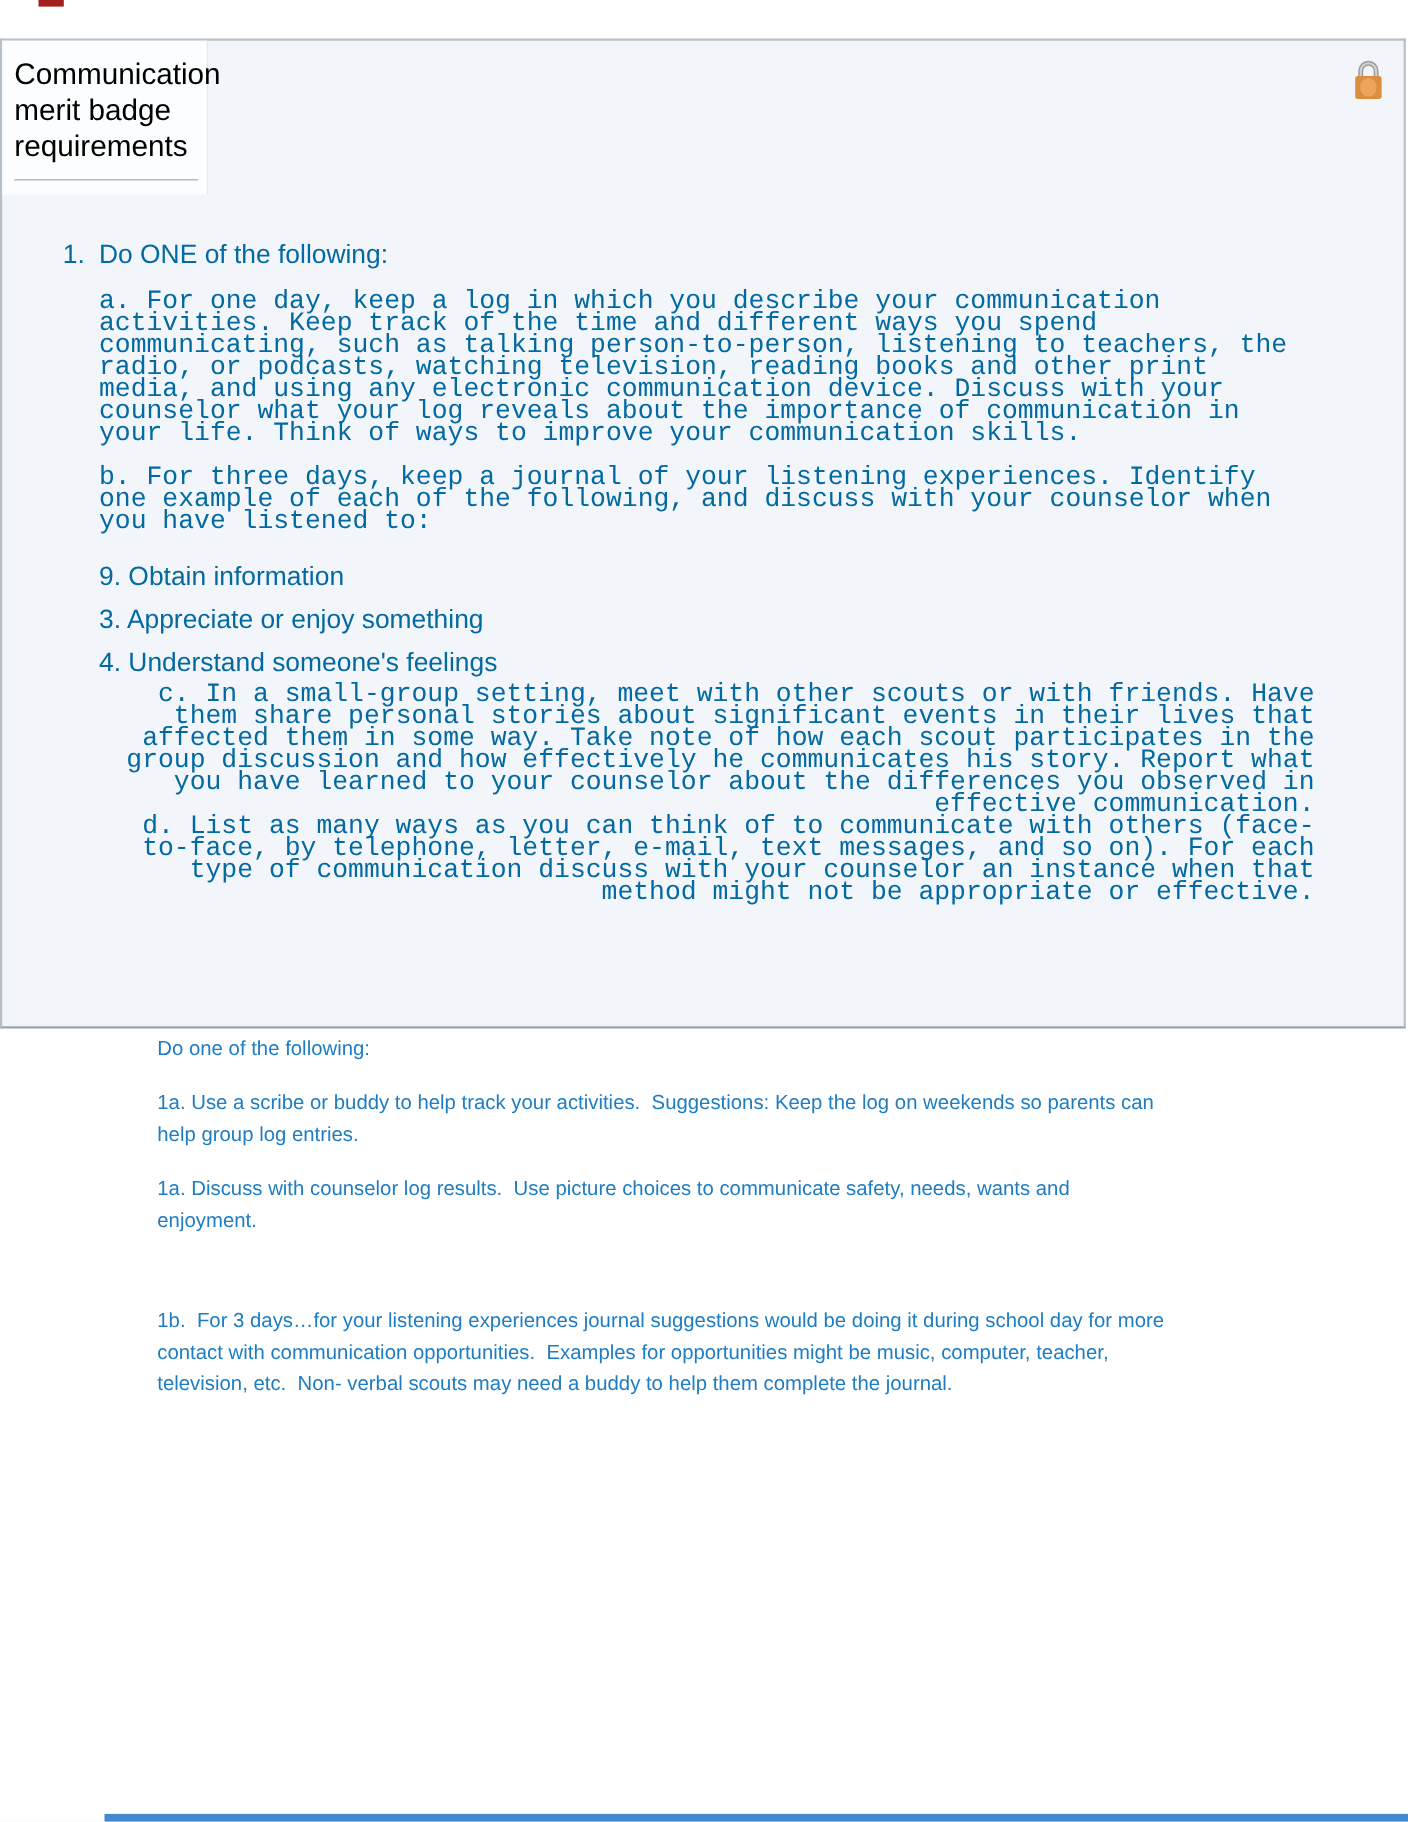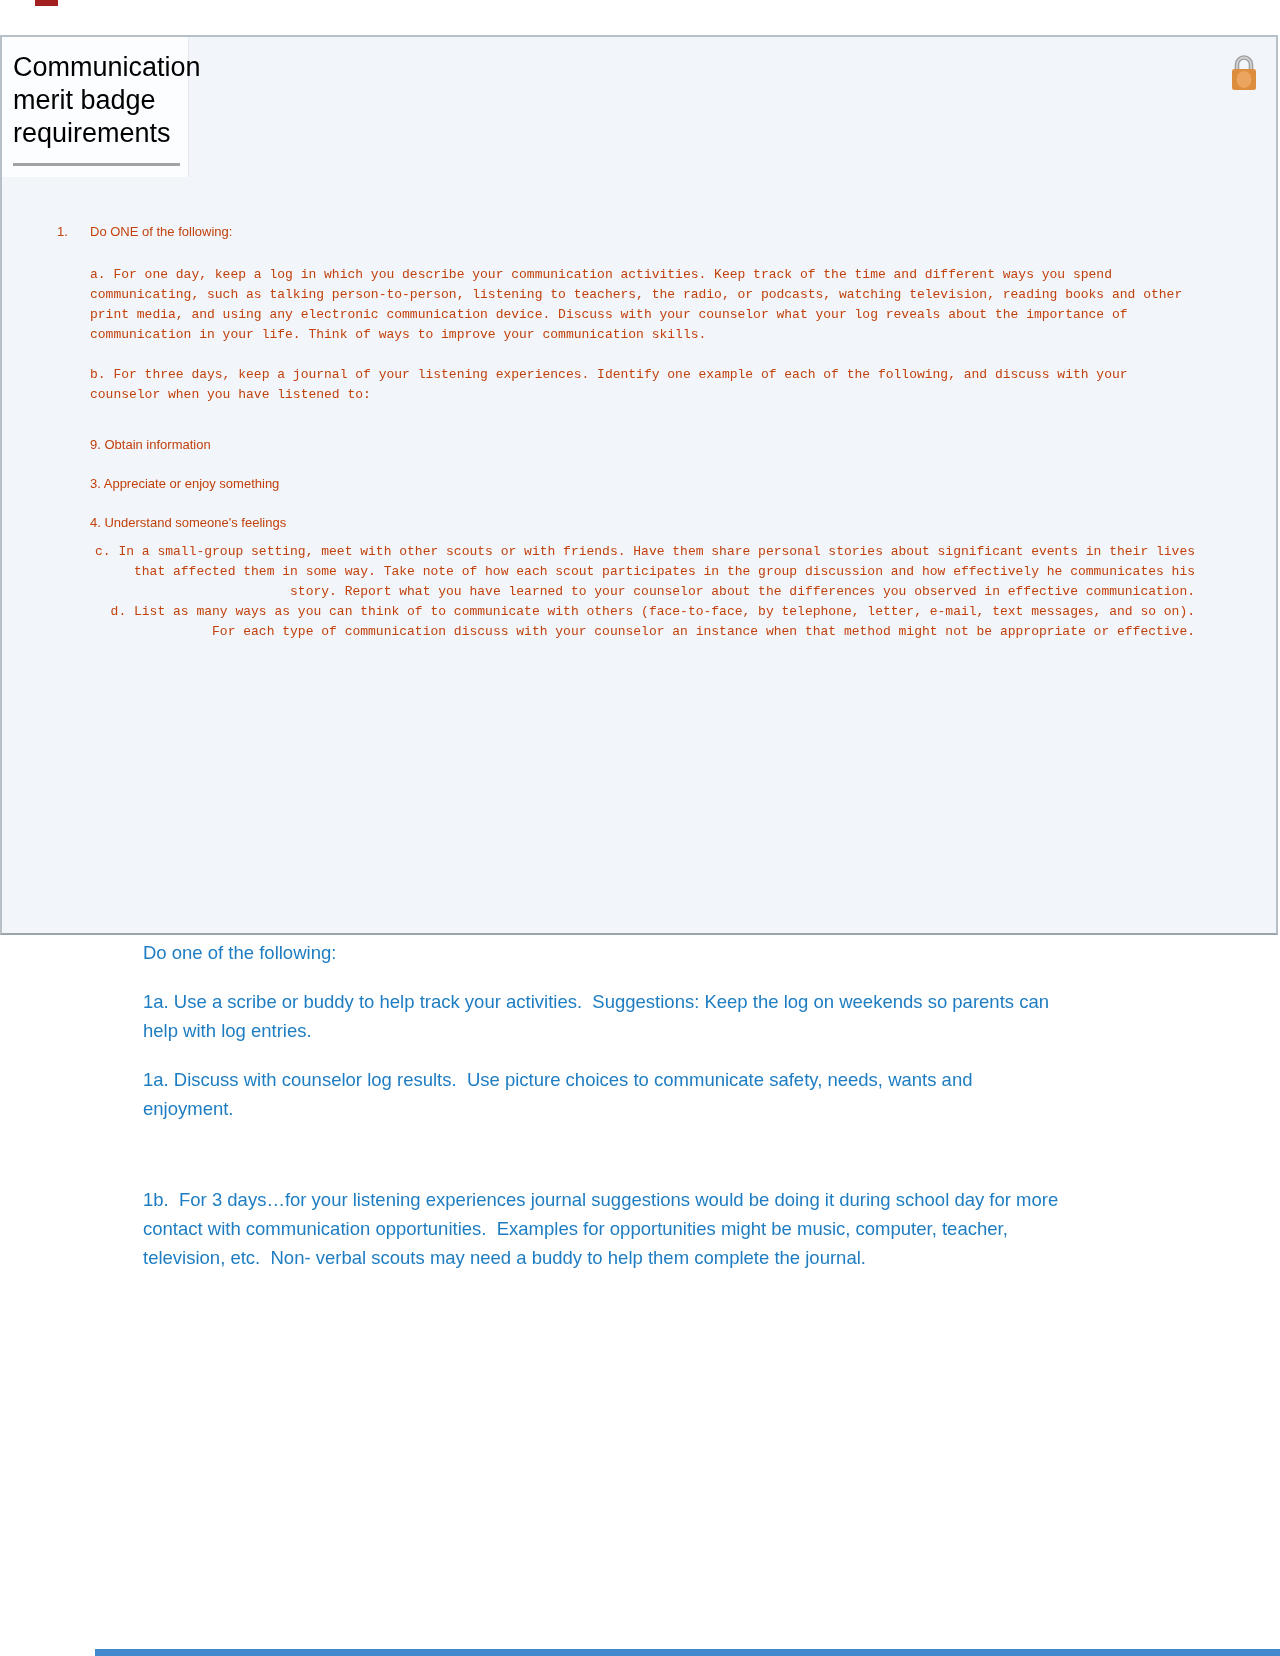--- a/index.html
+++ b/index.html
@@ -21,28 +21,28 @@
     border:2px solid #b7c0c7; border-bottom-color:#9aa4ac;
     box-sizing:border-box;
   }
 
   .title-panel {
     position:absolute; left:0; top:0; width:186px; height:140px;
     background:#fbfdfe; border-right:1px solid #e2e8ed;
   }
   .title-heading {
     margin:14px 8px 0 11px; padding-bottom:13px;
-    border-bottom:3px solid #a3a3a3;
+    border-bottom:1px solid #a3a3a3;
     font-size:27px; line-height:33px; font-weight:400; color:#000;
     white-space:pre-line;
   }
 
   .lock-wrap { position:absolute; top:14px; right:18px; width:28px; height:42px; cursor:pointer; }
 
-  .req-content { font-size:13px; color:#c2410c; }
+  .req-content { font-size:24px; color:#0369a1; }
   .req-intro { margin:182px 0 0 55px; line-height:26px; }
   .req-num { display:inline-block; width:33px; }
   .req-para { margin:20px 0 0 88px; width:1105px; line-height:20px;font-family:Liberation Mono, monospace; }
   .req-para.no-gap { margin-top:0;text-align:right; }
   .req-list { margin:20px 0 0 88px; }
   .req-list-item { line-height:39px; }
 
   
   .annotations {
     position:absolute; left:143px; top:930px; width:920px;
@@ -94,18 +94,18 @@
     </div>
 
     <div class="req-para no-gap">c. In a small-group setting, meet with other scouts or with friends. Have them share personal stories about significant events in their lives that affected them in some way. Take note of how each scout participates in the group discussion and how effectively he communicates his story. Report what you have learned to your counselor about the differences you observed in effective communication.</div>
 
     <div class="req-para no-gap">d. List as many ways as you can think of to communicate with others (face-to-face, by telephone, letter, e-mail, text messages, and so on). For each type of communication discuss with your counselor an instance when that method might not be appropriate or effective.</div>
   </div>
 </div>
 
 <div class="annotations">
   <div class="ann-p ann-intro">Do one of the following:</div>
-  <div class="ann-p">1a. Use a scribe or buddy to help track your activities.  Suggestions: Keep the log on weekends so parents can help with log entries.</div>
+  <div class="ann-p">1a. Use a scribe or buddy to help track your activities.  Suggestions: Keep the log on weekends so parents can help group log entries.</div>
   <div class="ann-p">1a. Discuss with counselor log results.  Use picture choices to communicate safety, needs, wants and enjoyment.</div>
   <div class="ann-p ann-p4">1b.  For 3 days…for your listening experiences journal suggestions would be doing it during school day for more contact with communication opportunities.  Examples for opportunities might be music, computer, teacher, television, etc.  Non- verbal scouts may need a buddy to help them complete the journal.</div>
 </div>
 
 <div class="bottom-bar"></div>
 
 </body></html>

